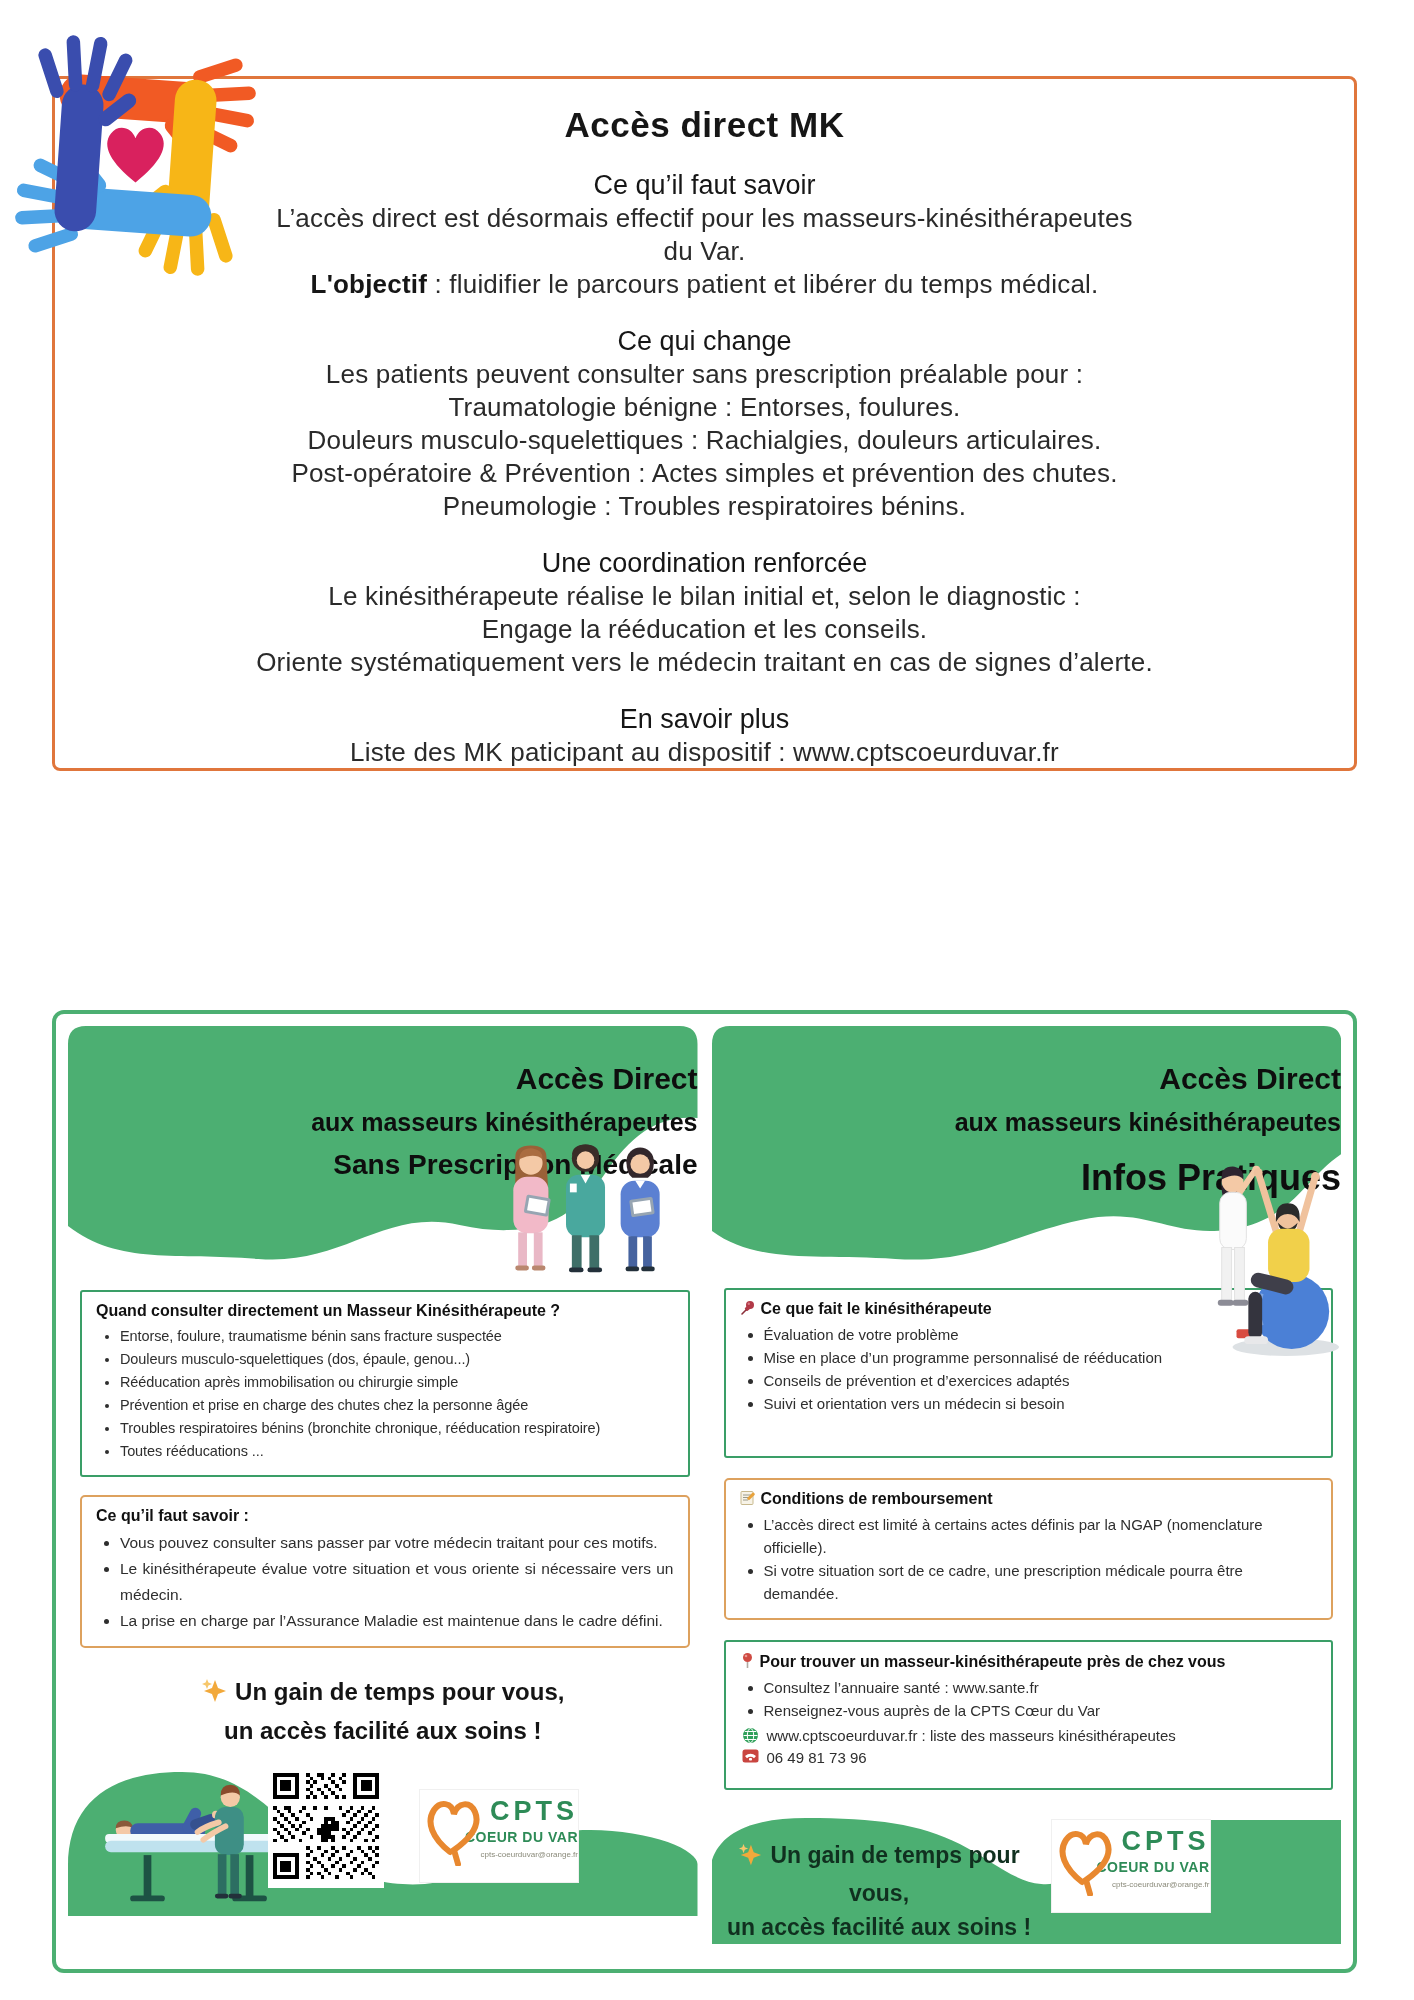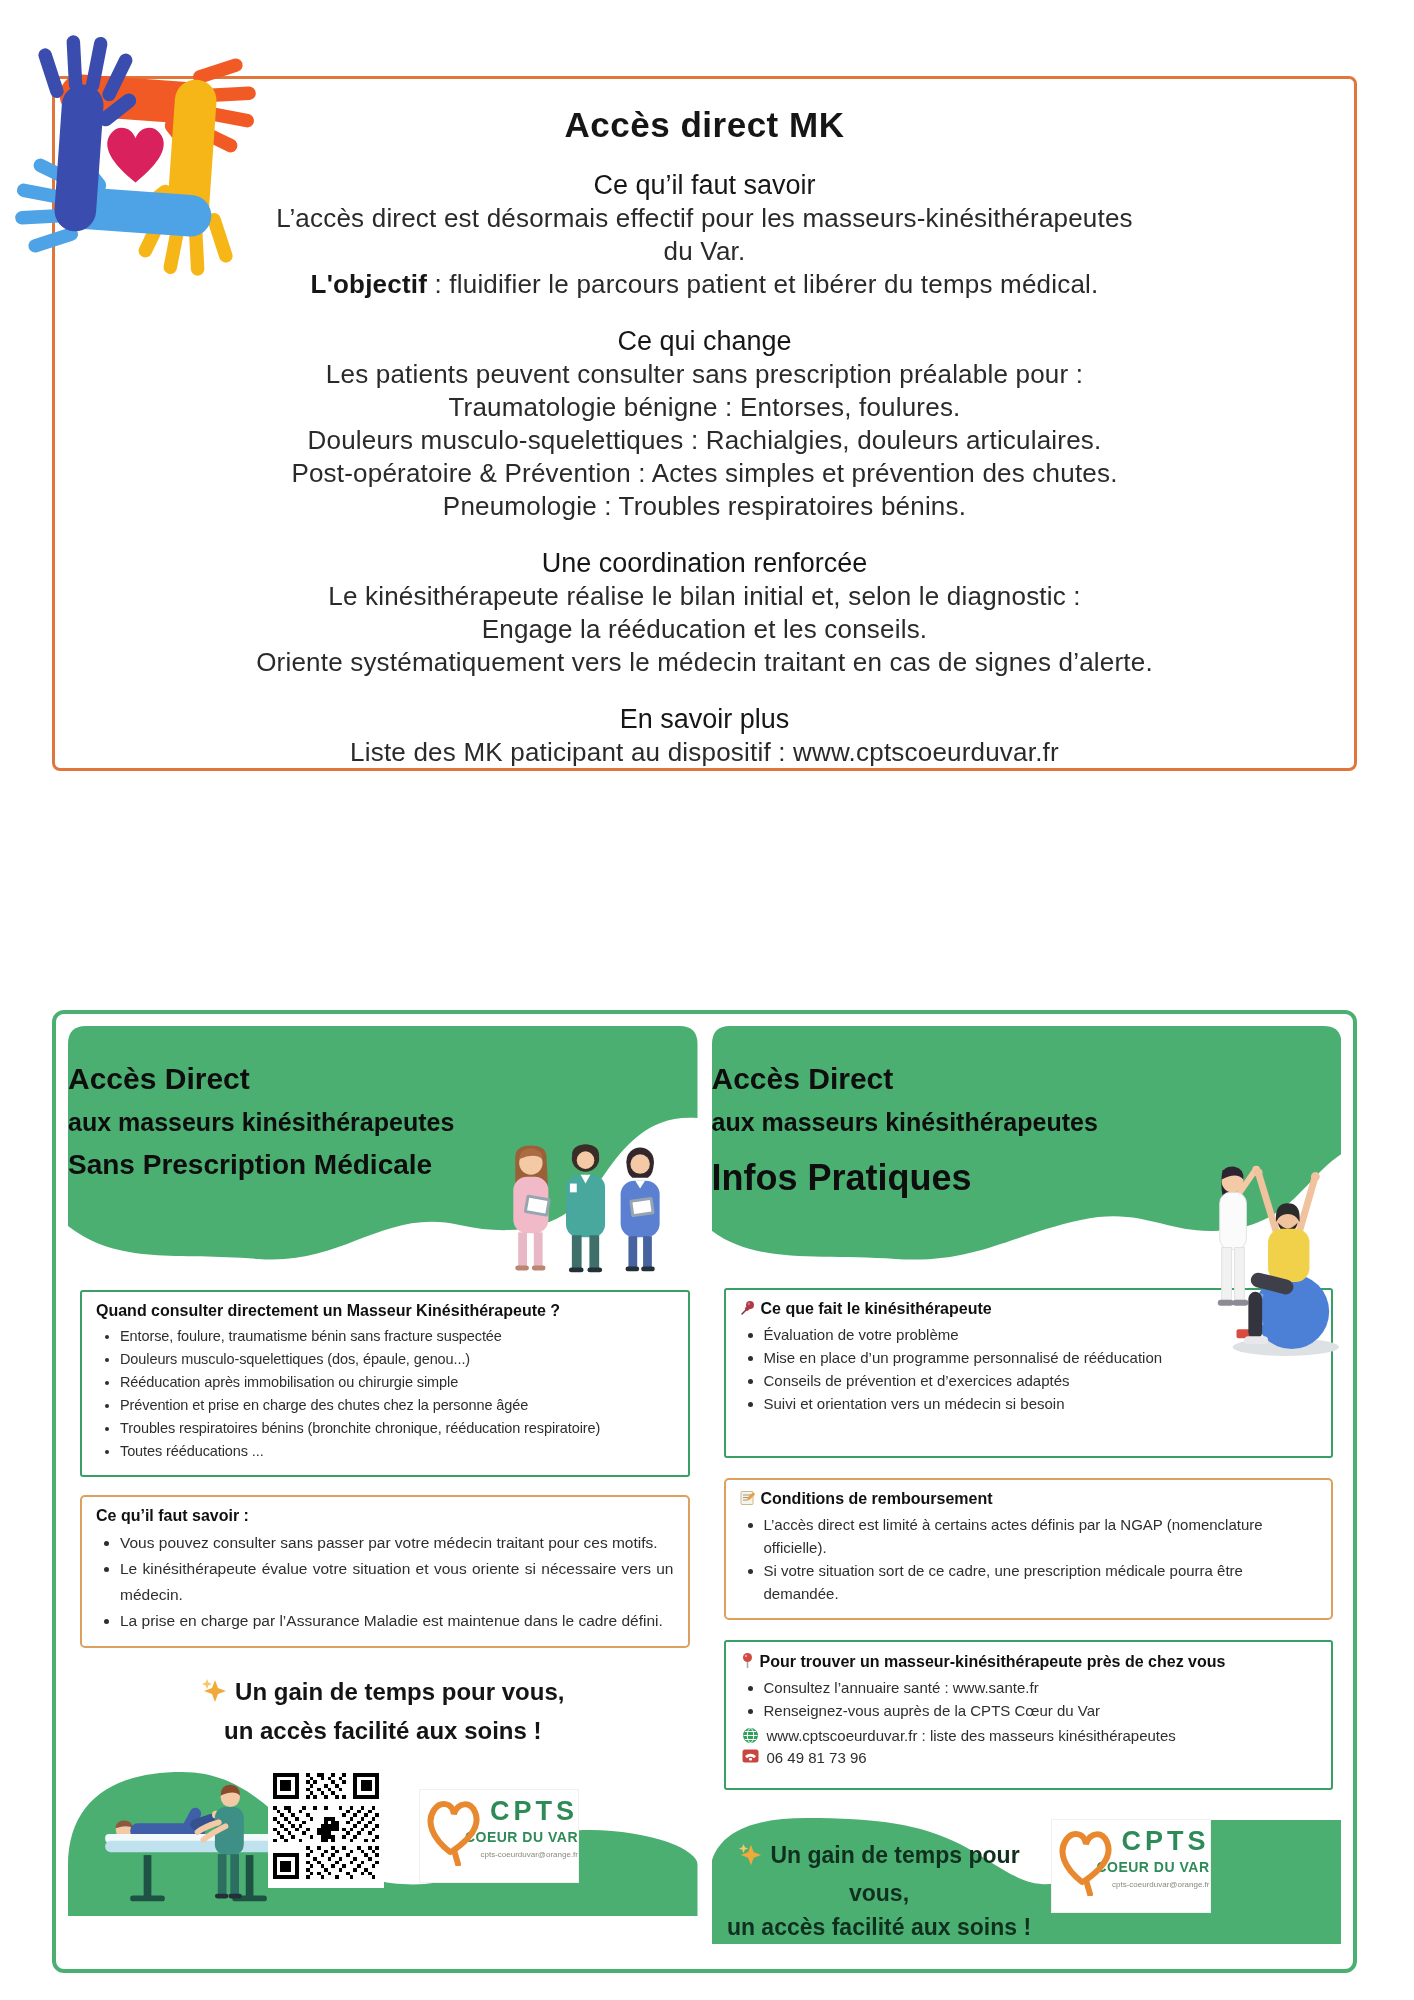--- a/index.html
+++ b/index.html
@@ -16,21 +16,21 @@
   .t{font-size:26px;line-height:33px;color:#2a2a2a;letter-spacing:.2px}
   .t b{color:#161616}
 
   
   .bottom-card{position:absolute;left:52px;top:1010px;width:1305px;height:963px;
                border:4px solid #4CAF72;border-radius:12px;background:#fff;
                padding:12px;display:flex;gap:14px}
   .panel{position:relative;flex:1;min-width:0}
   .ph{position:relative;height:238px}
   .wave{position:absolute;inset:0;width:100%;height:100%}
-  .ht{position:relative;text-align:left;padding-top:36px;font-weight:bold;color:#0e0e0e;z-index:1}
+  .ht{position:relative;text-align:right;padding-top:36px;font-weight:bold;color:#0e0e0e;z-index:1}
   .ht .l1{font-size:30px}
   .ht .l2{font-size:25px;margin-top:12px}
   .ht .l3{font-size:28px;margin-top:12px}
   .ht .l3big{font-size:36px;margin-top:20px}
   .staff{position:absolute;right:12px;bottom:-12px;z-index:2}
   .ballfig{position:absolute;right:0;top:110px;z-index:3}
 
   .box{border:2px solid;border-radius:3px;padding:10px 14px 12px 14px;margin:0 8px 0 12px;background:#fff}
   .gb{border-color:#3A9E67}
   .ob{border-color:#DDA15E;border-radius:5px}

